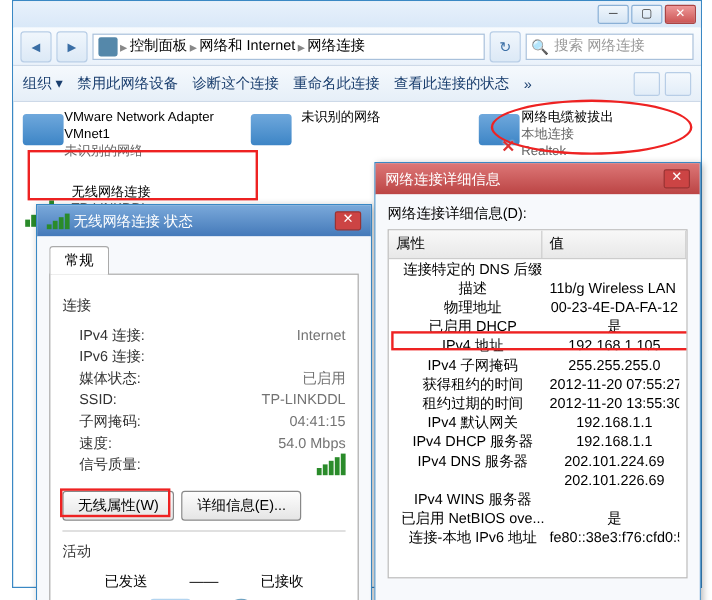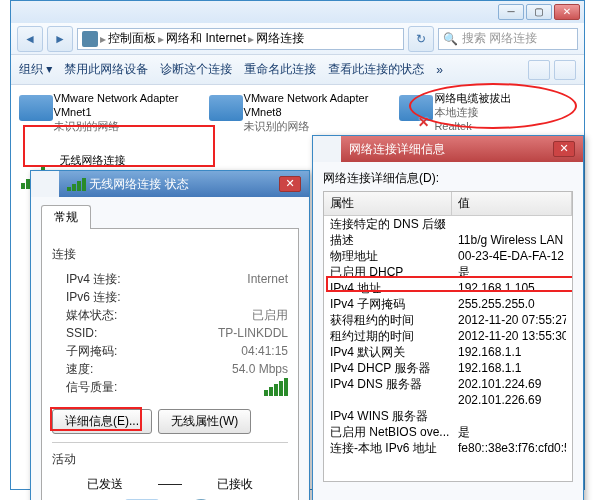--- a/index.html
+++ b/index.html
@@ -29,21 +29,21 @@
 .adapter-icon .net { width: 34px; height: 26px; background: linear-gradient(#6fa8dc,#3d85c6); border-radius: 3px; position: absolute; top: 4px; left: 2px; }
 .adapter-icon .x { position: absolute; bottom: -1px; right: -1px; color: #d33; font-size: 14px; font-weight: bold; text-shadow: 0 0 2px #fff; }
 .adapter-text div:first-child { color: #000; }
 .adapter-text div { color: #666; font-size: 11px; line-height: 14px; }
 
 .hl-red { position: absolute; border: 2px solid #e22; pointer-events: none; }
 .hl-ellipse { border-radius: 50%; }
 
 
 .dlg { position: absolute; border: 1px solid #3a88c4; background: #f0f4f9; box-shadow: 2px 2px 6px rgba(0,0,0,0.3); }
-.dlg-title { height: 26px; background: linear-gradient(#7aa9da,#4479b9); color: #fff; display: flex; align-items: center; padding: 0 8px; font-size: 12px; margin-left: 28px; }
+.dlg-title { height: 26px; background: linear-gradient(#7aa9da,#4479b9); color: #fff; display: flex; align-items: center; padding: 0 8px; font-size: 12px; }
 .dlg-title .close { margin-left: auto; width: 22px; height: 16px; background: #c44; border: 1px solid #933; color: #fff; text-align: center; line-height: 13px; border-radius: 2px; font-size: 11px; }
 .dlg-body { padding: 8px 10px; background: #f7f9fc; }
 .tab { display: inline-block; padding: 3px 12px; background: #fff; border: 1px solid #aaa; border-bottom: none; border-radius: 3px 3px 0 0; margin-bottom: -1px; }
 .panel { border: 1px solid #aaa; background: #fff; padding: 10px; }
 .sect-title { color: #333; margin: 7px 0; }
 .row { display: flex; line-height: 18px; }
 .row .k { width: 100px; color: #333; }
 .row .v { flex: 1; color: #737373; text-align: right; }
 .signal { display: inline-flex; gap: 1px; align-items: flex-end; }
 .signal span { width: 4px; background: #2a8b2a; }
@@ -51,21 +51,21 @@
 .btn-row { display: flex; gap: 6px; margin: 8px 0 4px; }
 .act-icons { display: flex; align-items: center; justify-content: center; gap: 8px; margin: 6px 0; }
 .pc { width: 34px; height: 28px; background: linear-gradient(#b5d5f0,#6fa0d0); border-radius: 3px; }
 .globe { width: 28px; height: 28px; background: radial-gradient(circle at 35% 35%, #9cd, #369); border-radius: 50%; }
 .line { flex: 1; height: 1px; background: #ccc; margin: 8px 0; }
 
 
 .details-list { border: 1px solid #bbb; background: #fff; height: 291px; overflow: hidden; }
 .dl-head { display: flex; background: linear-gradient(#f8f8f8,#e8e8e8); border-bottom: 1px solid #ccc; }
 .dl-head div { padding: 3px 6px; border-right: 1px solid #ccc; }
-.dl-row { display: flex; padding: 0 6px; line-height: 16px; }
+.dl-row { display: flex; padding: 0 6px; line-height: 16px; text-align: center; }
 .dl-row .k { width: 128px; }
 .dl-row .v { flex: 1; white-space: nowrap; overflow: hidden; }
 
 .watermark { position: absolute; color: #e33; font-family: serif; font-size: 12px; }
 </style>
 </head>
 <body>
 
 <div class="win-main">
   <div class="titlebar">
@@ -111,21 +111,20 @@
       <div class="adapter-text">
         <div>VMware Network Adapter VMnet1</div>
         <div>未识别的网络</div>
       </div>
     </div>
     <div class="adapter">
       <div class="adapter-icon">
           <div class="net"></div>
         </div>
       <div class="adapter-text">
-        <div>VMware Network Adapter VMnet8</div>
         <div>未识别的网络</div>
       </div>
     </div>
     <div class="adapter">
       <div class="adapter-icon">
           <div class="net"></div>
           <div class="x">✕</div>
         </div>
       <div class="adapter-text">
         <div>网络电缆被拔出</div>
@@ -199,22 +198,22 @@
           <div class="k" style="padding-left:14px">信号质量:</div>
           <div class="v"><span class="signal">
               <span style="height:6px"></span>
               <span style="height:9px"></span>
               <span style="height:12px"></span>
               <span style="height:15px"></span>
               <span style="height:18px"></span>
             </span></div>
         </div>
       <div class="btn-row" style="position:relative">
+        <span class="btn">无线属性(W)</span>
         <span class="btn">详细信息(E)...</span>
-        <span class="btn">无线属性(W)</span>
         <div class="hl-red" style="left:-2px;top:-2px;width:92px;height:24px"></div>
       </div>
       <div class="line"></div>
       <div class="sect-title">活动</div>
       <div class="row">
           <div style="flex:1;text-align:center">已发送</div>
           <div>——</div>
           <div style="flex:1;text-align:center">已接收</div>
         </div>
       <div class="act-icons">

